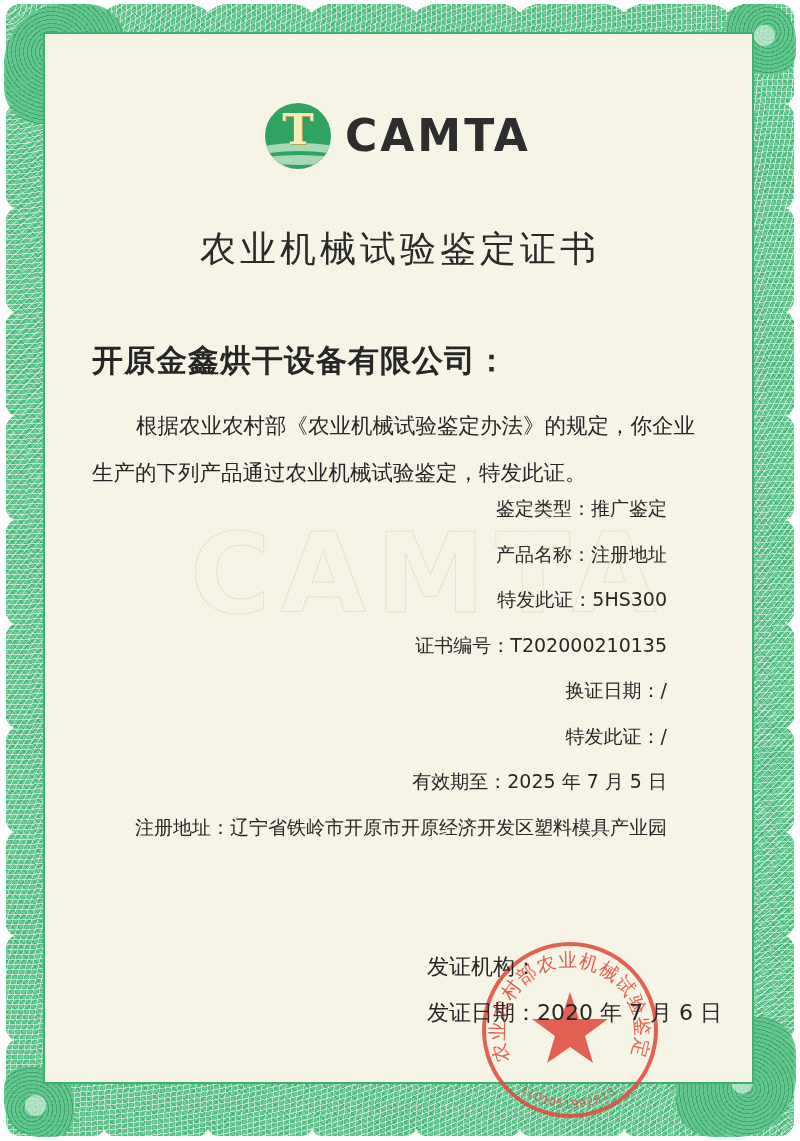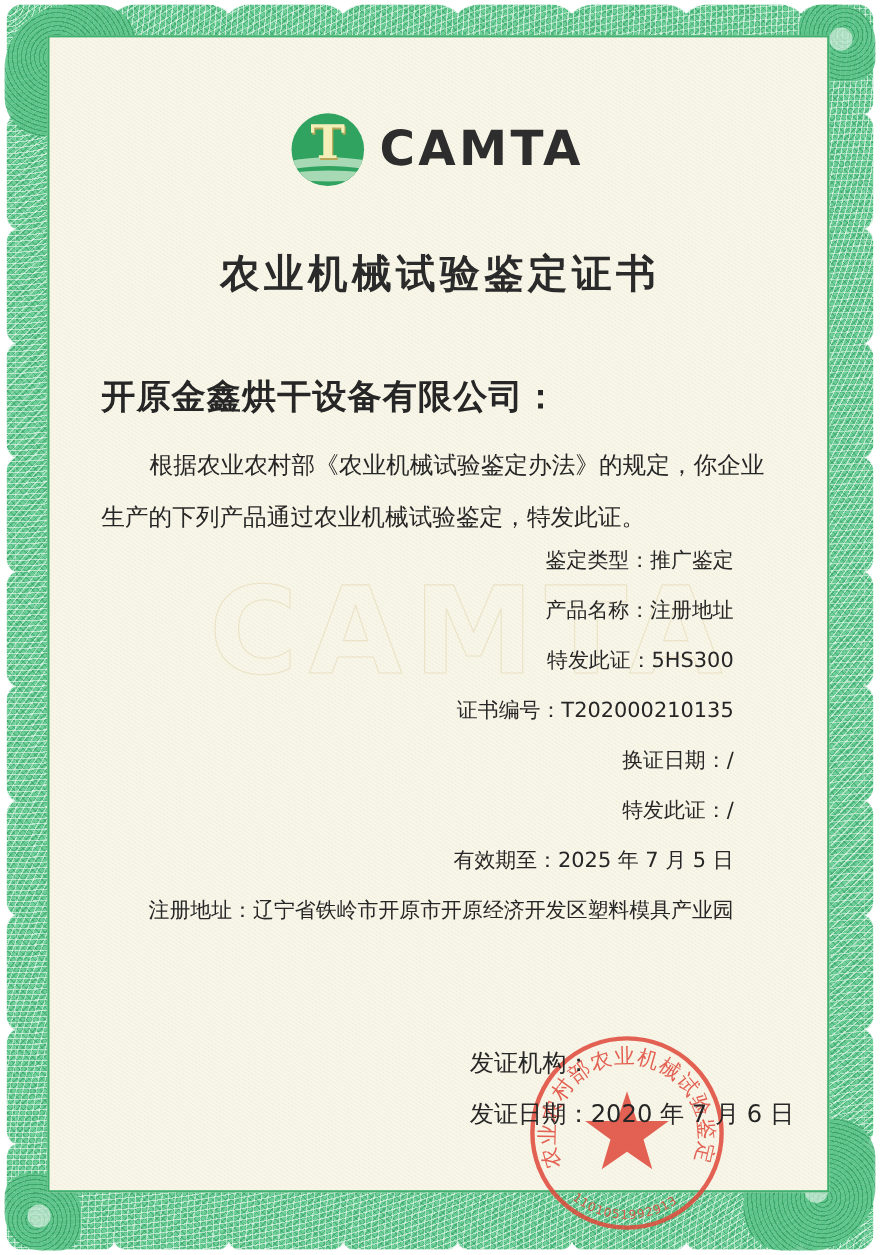--- a/index.html
+++ b/index.html
@@ -90,32 +90,32 @@
     .watermark {
       position: absolute; left: 190px; top: 510px; font-size: 110px; font-weight: bold;
       letter-spacing: 10px; color: transparent;
       -webkit-text-stroke: 1px rgba(214,196,140,0.35);
       font-family: "DejaVu Sans", "Liberation Sans", sans-serif;
     }
 
     
     .title {
       position: absolute; left: 0; right: 0; top: 225px; text-align: center;
-      font-family: "DejaVu Serif", "Liberation Serif", serif; font-weight: bold;
+      font-family: "DejaVu Serif", "Liberation Serif", serif; font-weight: normal;
       font-size: 36px; letter-spacing: 4px; color: #2a2a2a;
     }
 
     .recipient {
       position: absolute; left: 92px; top: 340px; font-size: 31px; color: #262626;
       letter-spacing: 1px;
       font-weight: bold;
     }
     .body-para {
       position: absolute; left: 92px; top: 402px; width: 620px;
-      font-size: 21.5px; line-height: 47px; color: #262626; text-indent: 44px; font-family: Liberation Mono, monospace;
+      font-size: 21.5px; line-height: 47px; color: #262626; text-indent: 44px;
     }
 
     .fields { position: absolute; left: 135px; top: 496px; }
     .field {
       height: 45.5px; font-size: 19px; color: #262626; white-space: nowrap; text-align: right;
     }
 
     .issuer { position: absolute; left: 427px; top: 952px; font-size: 22px; color: #262626; }
     .issuer .row { height: 46px; }
 

